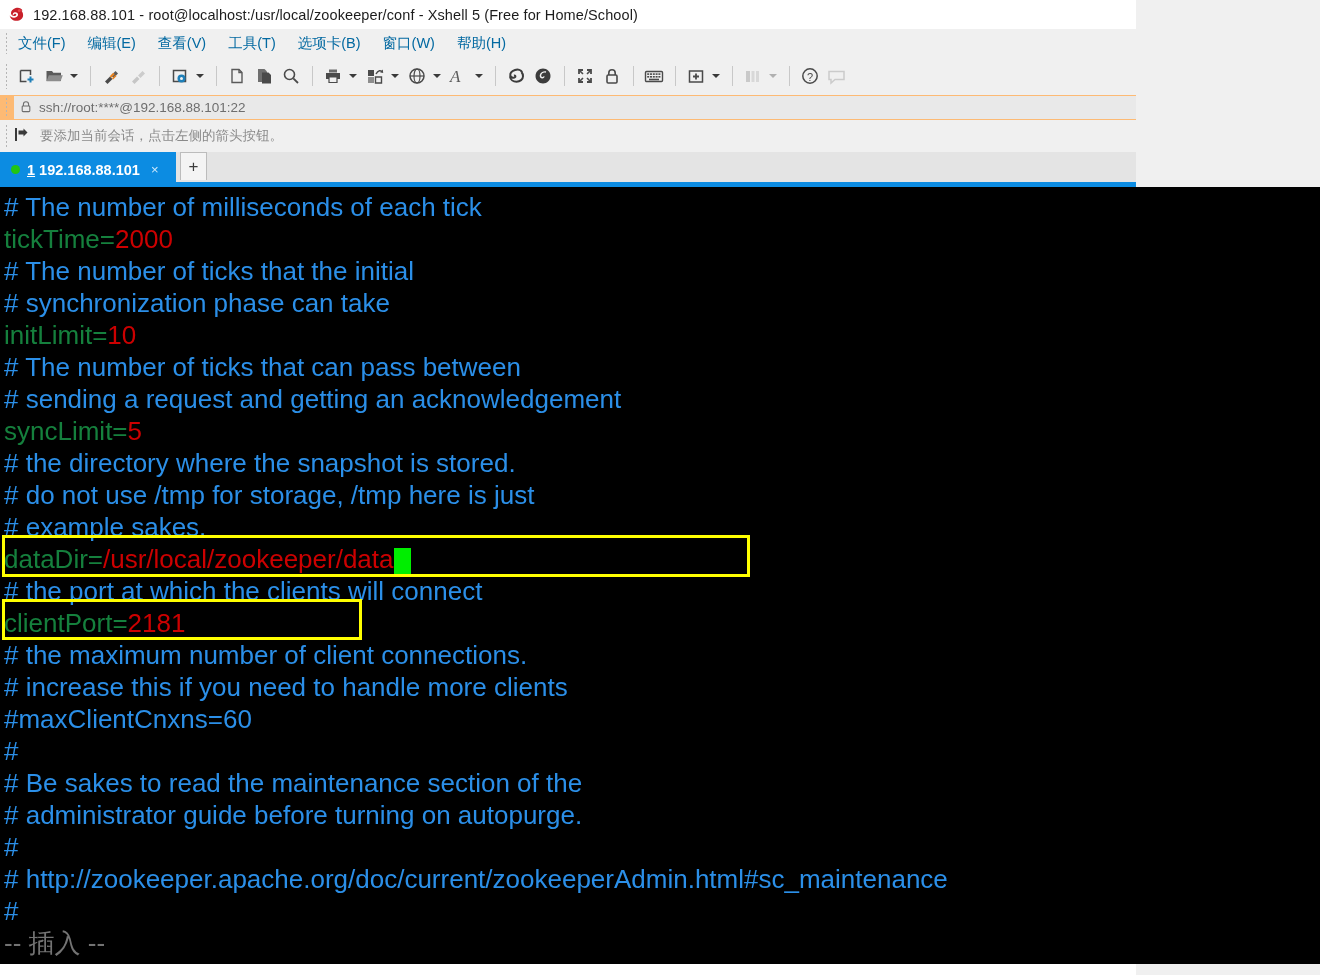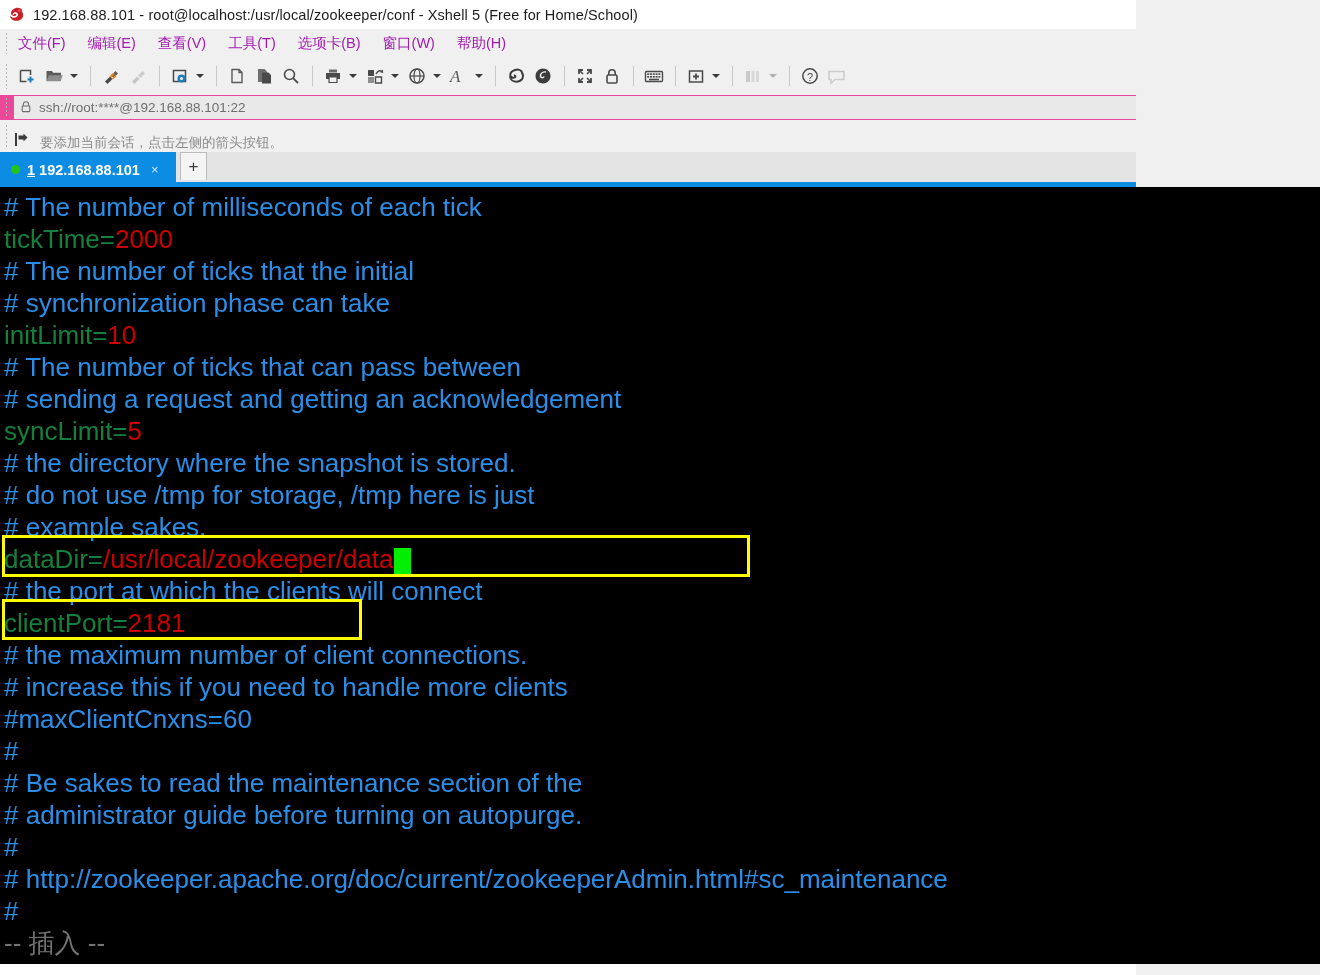--- a/index.html
+++ b/index.html
@@ -50,21 +50,21 @@
   }
   .grip {
     position: absolute;
     left: 5px; top: 3px;
     width: 3px; height: 22px;
     background-image: radial-gradient(#b5b5b5 35%, transparent 36%);
     background-size: 3px 4px;
   }
   .menu-item {
     font-size: 14.5px;
-    color: #a21caf;
+    color: #0369a1;
     margin-right: 18px;
     white-space: nowrap;
     cursor: default;
     padding: 1px 2px;
   }
 
   
   .toolbar {
     height: 38px;
     background: #f0f0f0;
@@ -102,21 +102,21 @@
   .caret.dim::after { border-top-color: #b0b0b0; }
   .tsep {
     width: 1px; height: 20px;
     background: #c8c8c8;
     margin: 0 7px;
   }
 
   
   .addrbar {
     height: 25px;
-    background: #ec4899;
+    background: #fdba74;
     display: flex; align-items: center;
     padding-left: 14px;
     position: relative;
   }
   .addr-grip {
     position: absolute;
     left: 5px; top: 2px;
     width: 3px; height: 21px;
     background-image: radial-gradient(#b5b5b5 35%, transparent 36%);
     background-size: 3px 4px;
@@ -133,21 +133,21 @@
     font-size: 13.5px;
     color: #6e6e6e;
     margin-left: 7px;
     white-space: nowrap;
   }
 
   
   .hintbar {
     height: 32px;
     background: #f0f0f0;
-    display: flex; align-items: flex-end;
+    display: flex; align-items: center;
     padding-left: 14px;
     position: relative;
   }
   .hint-grip {
     position: absolute;
     left: 5px; top: 4px;
     width: 3px; height: 24px;
     background-image: radial-gradient(#b5b5b5 35%, transparent 36%);
     background-size: 3px 4px;
   }

